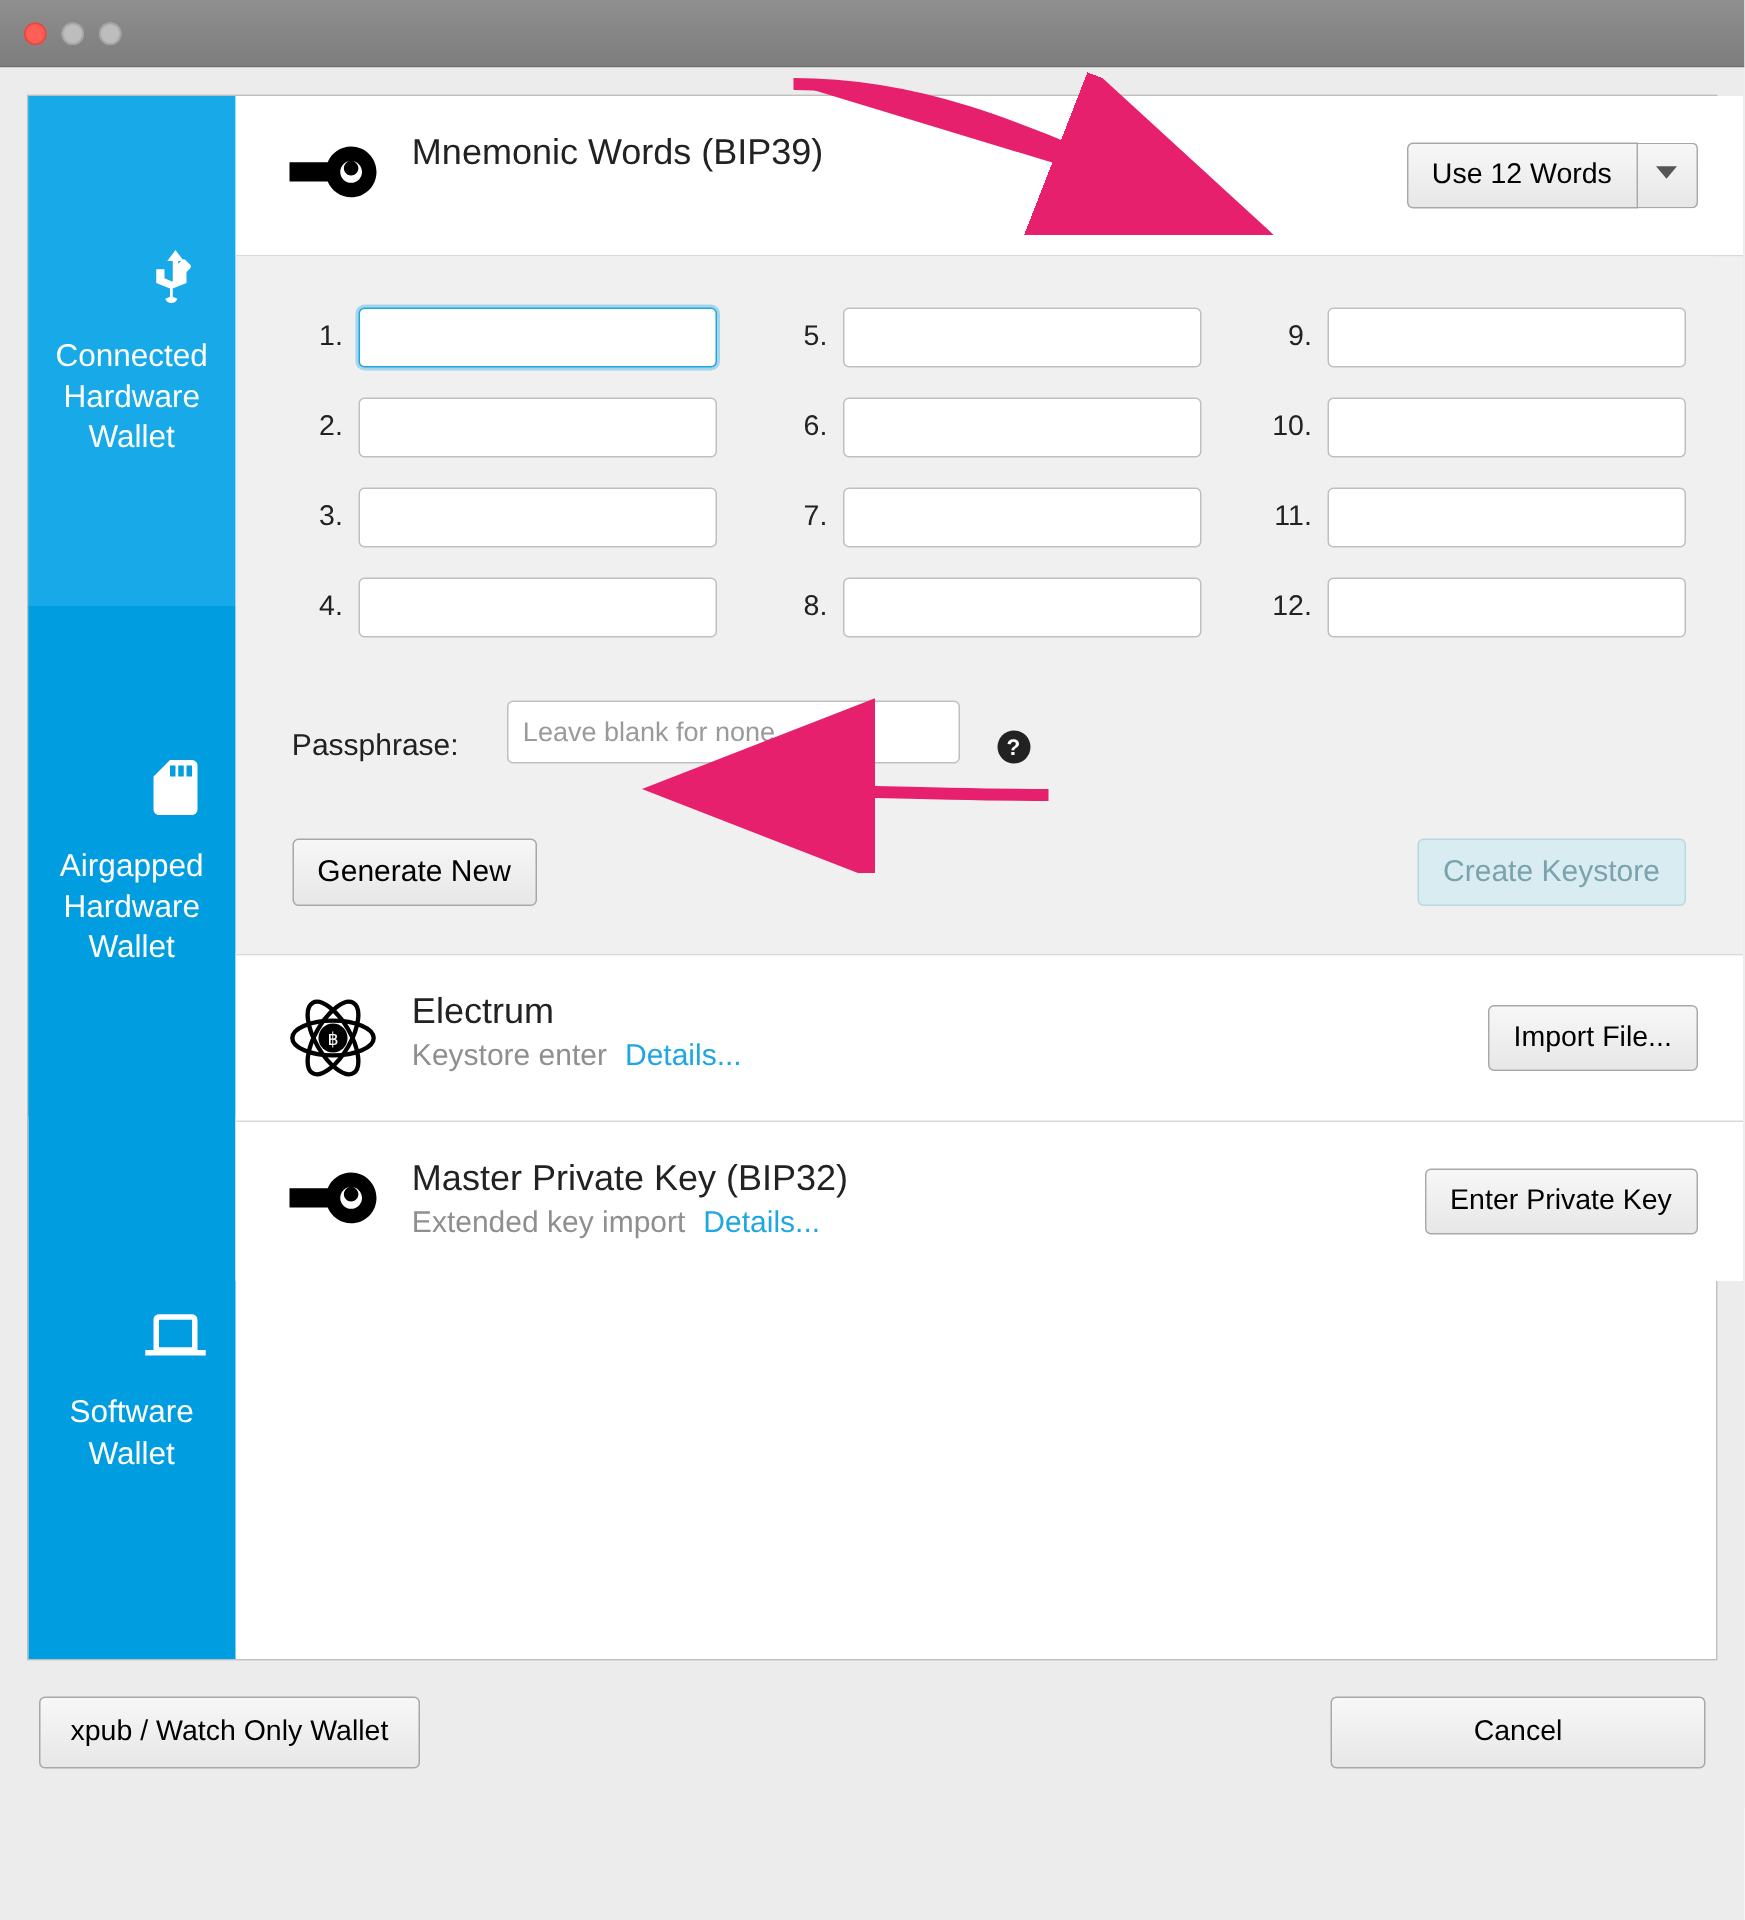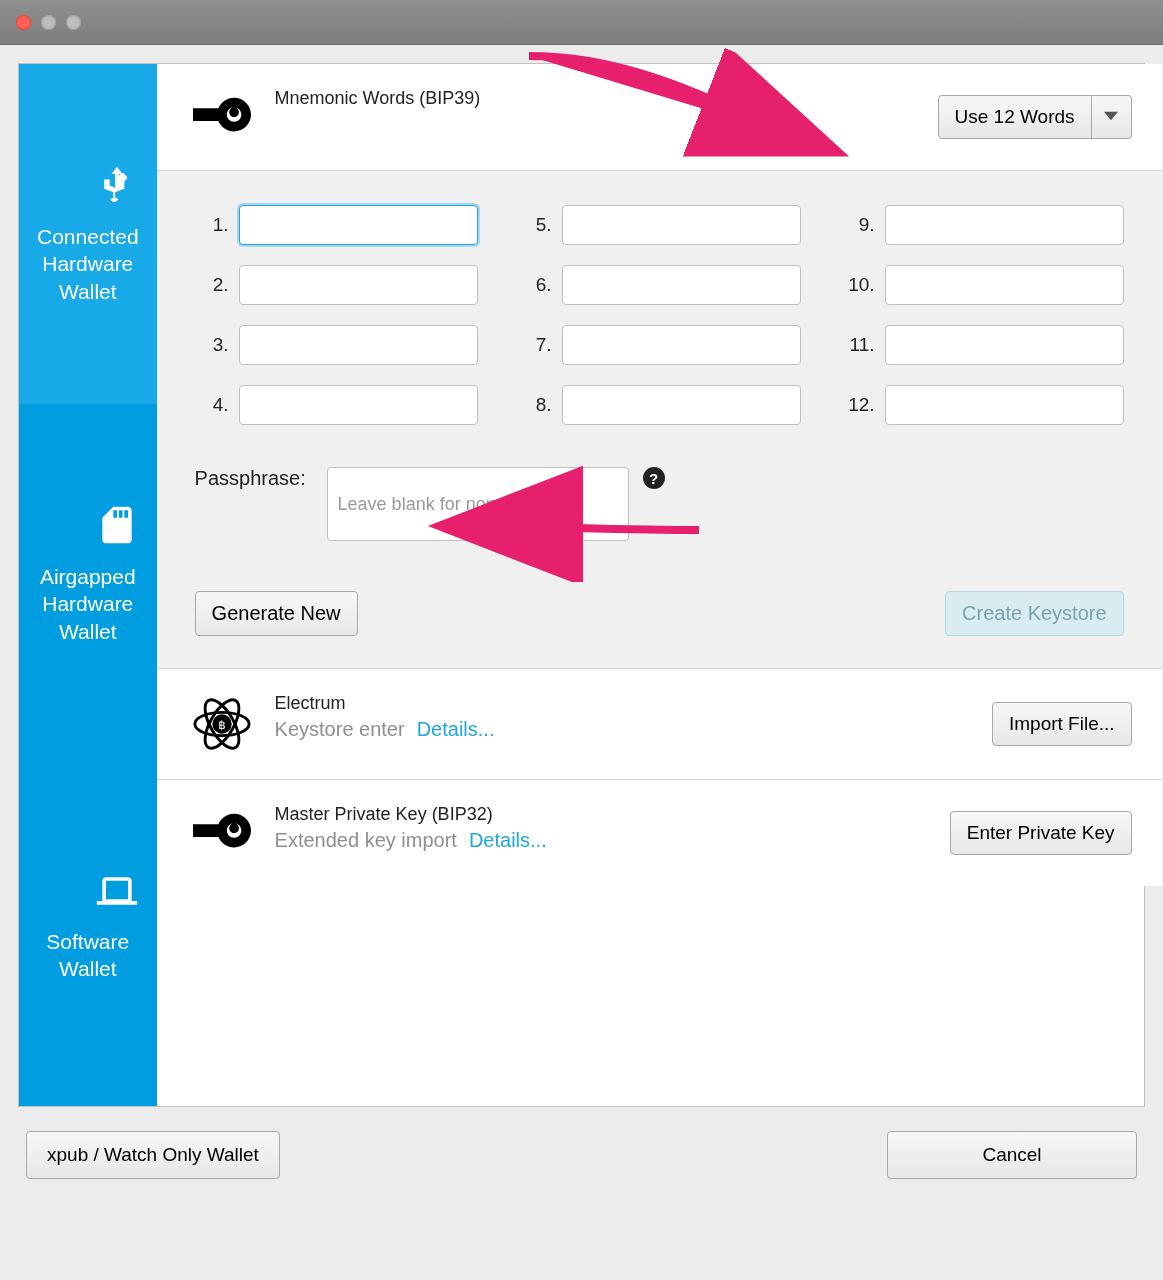--- a/index.html
+++ b/index.html
@@ -18,39 +18,39 @@
   .sidebar-item.active{}
   .sidebar-item:not(.active){background:#17a9e8;}
   .sidebar-item svg{width:44px;height:44px;fill:#fff;}
   .sidebar-item .lbl{font-size:21px;margin-top:12px;line-height:1.3;}
 
   .main{flex:1;display:flex;flex-direction:column;}
   .section{padding:24px 30px;border-bottom:1px solid #d9d9d9;display:flex;align-items:center;gap:18px;background:#fff;}
   .section.grey{background:#f0f0f0;flex-direction:column;align-items:stretch;}
   .head{display:flex;align-items:flex-start;gap:18px;flex:1;}
   .icon-holder{width:70px;display:flex;justify-content:center;}
-  .head h2{margin:0;font-size:18px;font-weight:500;color:#222;}
+  .head h2{margin:0;font-size:24px;font-weight:500;color:#222;}
   .head p{margin:4px 0 0 0;font-size:20px;color:#8f8f8f;}
 
   .splitbtn{display:flex;}
   .btn{background:linear-gradient(#f7f7f7,#e7e7e7);border:1px solid #a8a8a8;padding:10px 16px;font-size:19px;border-radius:4px;cursor:pointer;}
   .btn.disabled{background:#d8ecf2;border-color:#b8d8e0;color:#7aa3ad;cursor:default;}
   .splitbtn .btn{border-radius:4px 0 0 4px;}
   .splitbtn .chev{border-radius:0 4px 4px 0;border-left:none;width:40px;display:flex;align-items:center;justify-content:center;}
   .chev svg{width:14px;height:14px;fill:#555;}
 
   .words-grid{display:grid;grid-template-columns:repeat(3, 1fr);gap:20px 40px;padding:10px 8px 6px 8px;}
   .word-cell{display:flex;align-items:center;gap:10px;}
   .word-cell .num{width:34px;text-align:right;font-size:19px;}
   .word-cell input{flex:1;height:38px;border:1px solid #bfbfbf;border-radius:4px;background:#fff;font-size:17px;padding:0 8px;}
   .word-cell.focused input{border:1px solid #1ea7e1;box-shadow:0 0 0 2px rgba(30,167,225,.35);}
 
-  .passrow{display:flex;align-items:flex-start;gap:14px;padding:18px 8px 4px 8px;}
+  .passrow{display:flex;align-items:flex-end;gap:25px;padding:18px 8px 4px 8px;}
   .passrow label{font-size:20px;min-width:118px;}
-  .passrow input{width:280px;height:40px;border:1px solid #bfbfbf;border-radius:4px;font-size:18px;padding:16px 10px;color:#333;}
+  .passrow input{width:280px;height:40px;border:1px solid #bfbfbf;border-radius:4px;font-size:18px;padding:0 10px;color:#333;}
   .passrow input::placeholder{color:#9a9a9a;}
   .help{width:22px;height:22px;border-radius:50%;background:#222;color:#fff;display:flex;align-items:center;justify-content:center;font-weight:700;font-size:15px;}
 
   .action-row{display:flex;justify-content:space-between;align-items:center;padding:28px 8px 8px 8px;}
   .action-row .btn{font-size:20px;}
 
   .link{color:#1ea7e1;font-size:20px;}
 
   .footer{display:flex;justify-content:space-between;padding:24px 8px 8px 8px;}
   .footer .btn{font-size:19px;padding:12px 20px;}

